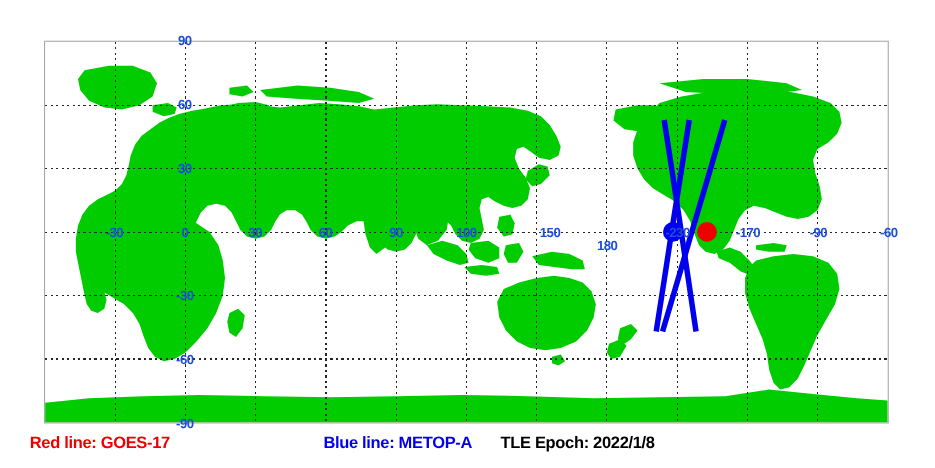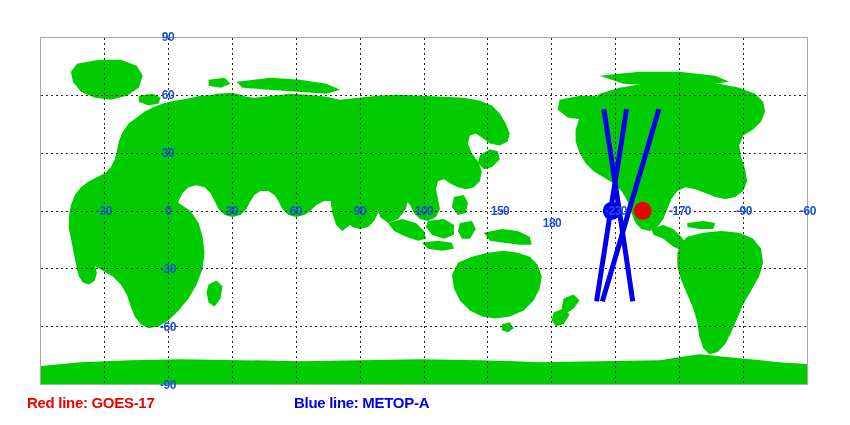--- a/index.html
+++ b/index.html
@@ -241,15 +241,16 @@
       <div class="axis-label" style="left: 168px; top: 95px;">60</div>
       <div class="axis-label" style="left: 168px; top: 153px;">30</div>
       <div class="axis-label" style="left: 168px; top: 269px;">-30</div>
       <div class="axis-label" style="left: 168px; top: 327px;">-60</div>
       <div class="axis-label" style="left: 168px; top: 385px;">-90</div>
     </div>
 
   <div id="legend">
     <div class="legend-entry" id="legend-goes">Red line: GOES-17</div>
     <div class="legend-entry" id="legend-metop">Blue line: METOP-A</div>
+    <div class="legend-entry" id="legend-epoch">TLE Epoch: 2022/1/8</div>
   </div>
 
 </div>
 
 </body></html>

